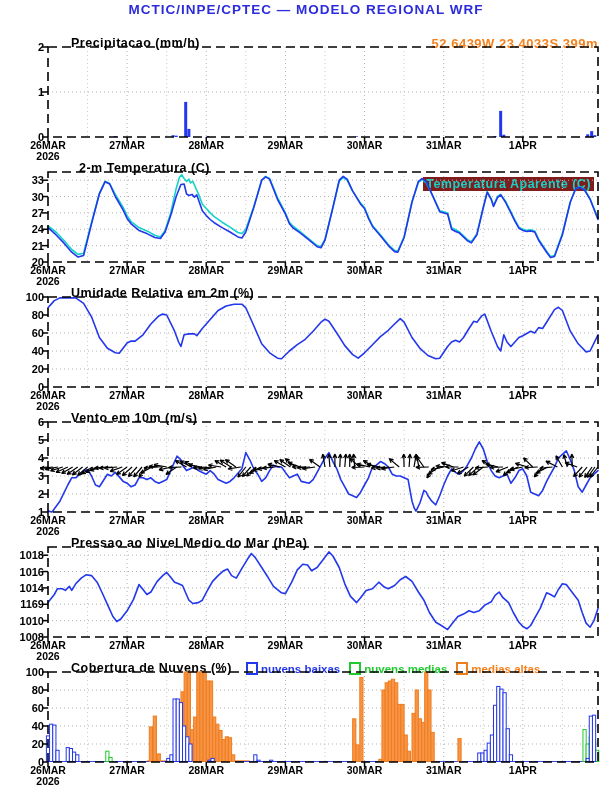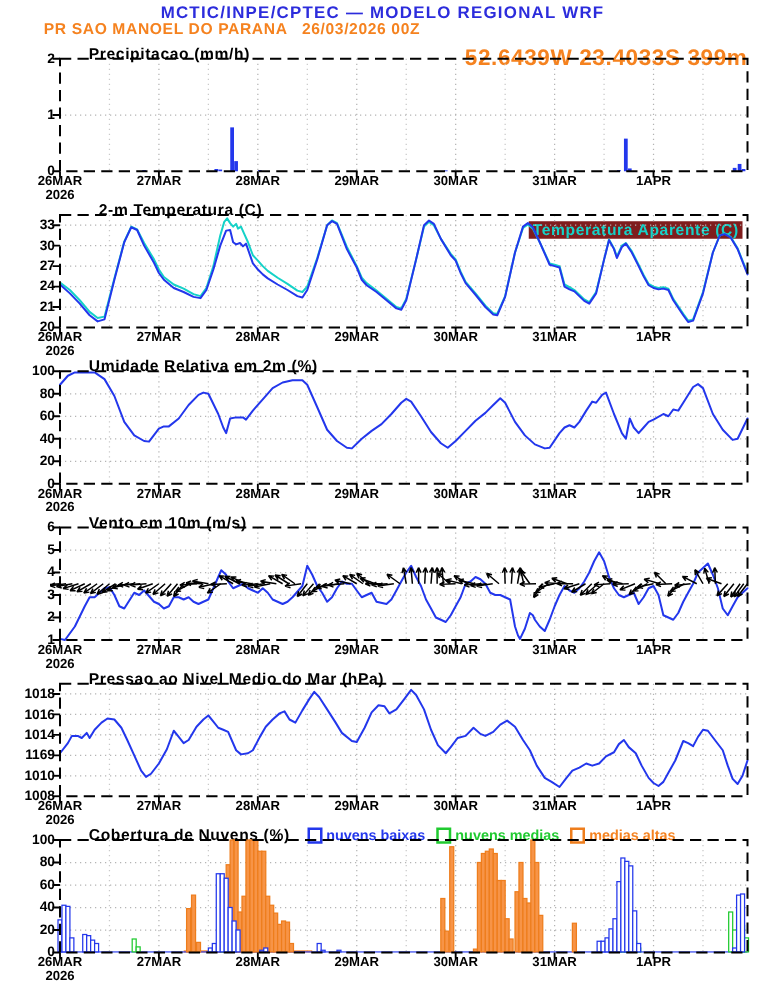--- a/index.html
+++ b/index.html
@@ -1,36 +1,35 @@
 <!DOCTYPE html>
 <html><head>
 <meta charset="utf-8">
 <style>
   html,body{margin:0;padding:0;background:#fff;}
   #page{position:relative;width:612px;height:792px;background:#fff;overflow:hidden;
         font-family:"Liberation Sans",sans-serif;font-weight:bold;}
   .hdr1{position:absolute;top:2px;left:0;width:612px;text-align:center;
         font-size:13.5px;letter-spacing:1px;}
   .hdr2{position:absolute;top:16px;left:35px;font-size:12.5px;letter-spacing:.5px;white-space:pre;}
-  .coords{position:absolute;top:36px;right:14px;font-size:18px;letter-spacing:.5px;}
+  .coords{position:absolute;top:36px;right:14px;font-size:13px;letter-spacing:.5px;}
   .panel-title{position:absolute;font-size:12.5px;letter-spacing:.5px;background:#fff;padding:0 3px;}
   .legend-right{position:absolute;font-size:12.5px;letter-spacing:.5px;background:#7f1d1d;padding:0 3px;margin-top:16px;}
   .cloud-legend{position:absolute;display:flex;align-items:center;gap:9px;font-size:11.5px;background:#fff;}
   .cloud-legend .item{display:flex;align-items:center;gap:3px;white-space:nowrap;}
   .sq{display:inline-block;width:8px;height:9px;border-width:2px;border-style:solid;background:#fff;}
   .ylab{position:absolute;width:44px;text-align:right;font-size:11px;line-height:11px;}
   .xlab{position:absolute;width:64px;text-align:center;font-size:10.5px;line-height:11px;}
   svg.plot{position:absolute;left:40px;}
 </style>
 </head>
 <body>
 
 <div id="page">
   <div class="hdr1" style="color: rgb(44, 44, 220);">MCTIC/INPE/CPTEC — MODELO REGIONAL WRF</div>
-  <div class="hdr2" style="color: rgb(245, 130, 31);">PR SAO MANOEL DO PARANA   26/03/2026 00Z</div>
   <div class="coords" style="color: rgb(245, 130, 31);">52.6439W 23.4033S 399m</div>
 
   <div>
     <div class="panel-title" style="left: 68px; top: 36px;">Precipitacao (mm/h)</div>
   </div>
   <div>
     <div class="panel-title" style="left: 76px; top: 161px;">2-m Temperatura (C)</div>
     <div class="legend-right" style="right: 18px; top: 161px; color: rgb(21, 210, 200);">Temperatura Aparente (C)</div>
   </div>
   <div>

